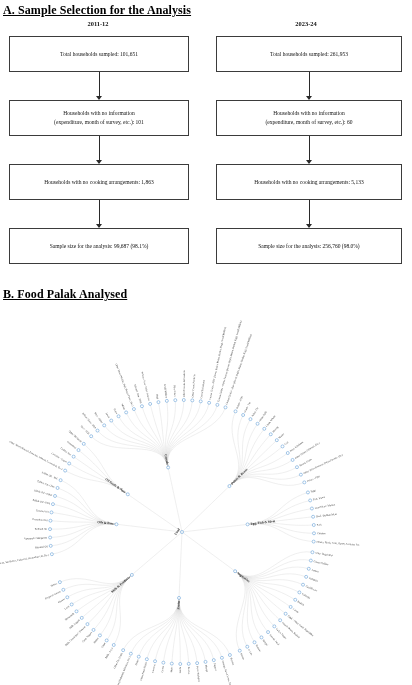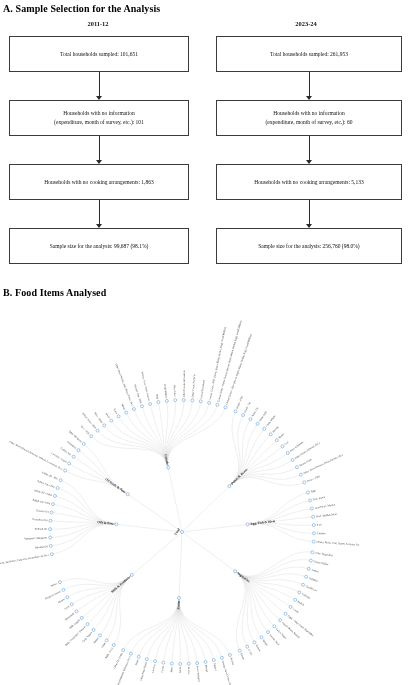--- a/index.html
+++ b/index.html
@@ -1,19 +1,19 @@
 <!DOCTYPE html>
 <html><head>
 <meta charset="utf-8">
 <style>
   html,body{margin:0;padding:0;background:#ffffff;}
   body{width:412px;height:685px;position:relative;overflow:hidden;
        font-family:"Liberation Serif", serif;color:#111;}
-  .panel-title{font-family:"Liberation Serif", serif;font-weight:bold;font-size:10px;
-       letter-spacing:.1px;color:#000;}
+  .panel-title{font-family:"Liberation Serif", serif;font-weight:bold;font-size:12px;
+       letter-spacing:.1px;color:#000;text-decoration:underline;}
   #panelA-title{position:absolute;left:3px;top:3px;}
   #panelB-title{position:absolute;left:3px;top:287px;}
 
   
   #panelA{position:absolute;left:0;top:14px;width:412px;height:262px;}
   .col-head{position:absolute;font-family:"Liberation Serif", serif;font-weight:bold;
        font-size:6.4px;text-align:center;width:180px;top:6px;}
   #head-left{left:8px;}
   #head-right{left:216px;}
   .fbox{position:absolute;border:0.8px solid #3b3b3b;background:#fff;
@@ -71,21 +71,21 @@
     <span>Households with no cooking arrangements: 5,133</span>
   </div>
   <div class="fbox" style="left:216px;top:214px;width:186px;height:36px;">
     <span>Sample size for the analysis: 256,760 (98.0%)</span>
   </div>
   <div class="arrow" style="left:309px;top:58px;height:27px;"></div>
   <div class="arrow" style="left:309px;top:122px;height:27px;"></div>
   <div class="arrow" style="left:309px;top:186px;height:27px;"></div>
 </div>
 
-<div class="panel-title" id="panelB-title">B. Food Items Analysed</div>
+<div class="panel-title" id="panelB-title">B. Food Palak Analysed</div>
 
 <div id="panelB">
   <svg id="dendro" width="412" height="389" viewBox="0 0 412 389">
     <g id="links">
         <path d="M182.00,236.00 C149.23,232.14 149.23,232.14 116.45,228.27" class="link"></path>
         <path d="M116.45,228.27 C83.68,224.41 84.41,252.64 51.88,258.19" class="link"></path>
         <path d="M116.45,228.27 C83.68,224.41 83.55,246.40 50.73,249.87" class="link"></path>
         <path d="M116.45,228.27 C83.68,224.41 83.09,240.13 50.11,241.50" class="link"></path>
         <path d="M116.45,228.27 C83.68,224.41 83.02,233.83 50.03,233.11" class="link"></path>
         <path d="M116.45,228.27 C83.68,224.41 83.36,227.54 50.48,224.72" class="link"></path>

